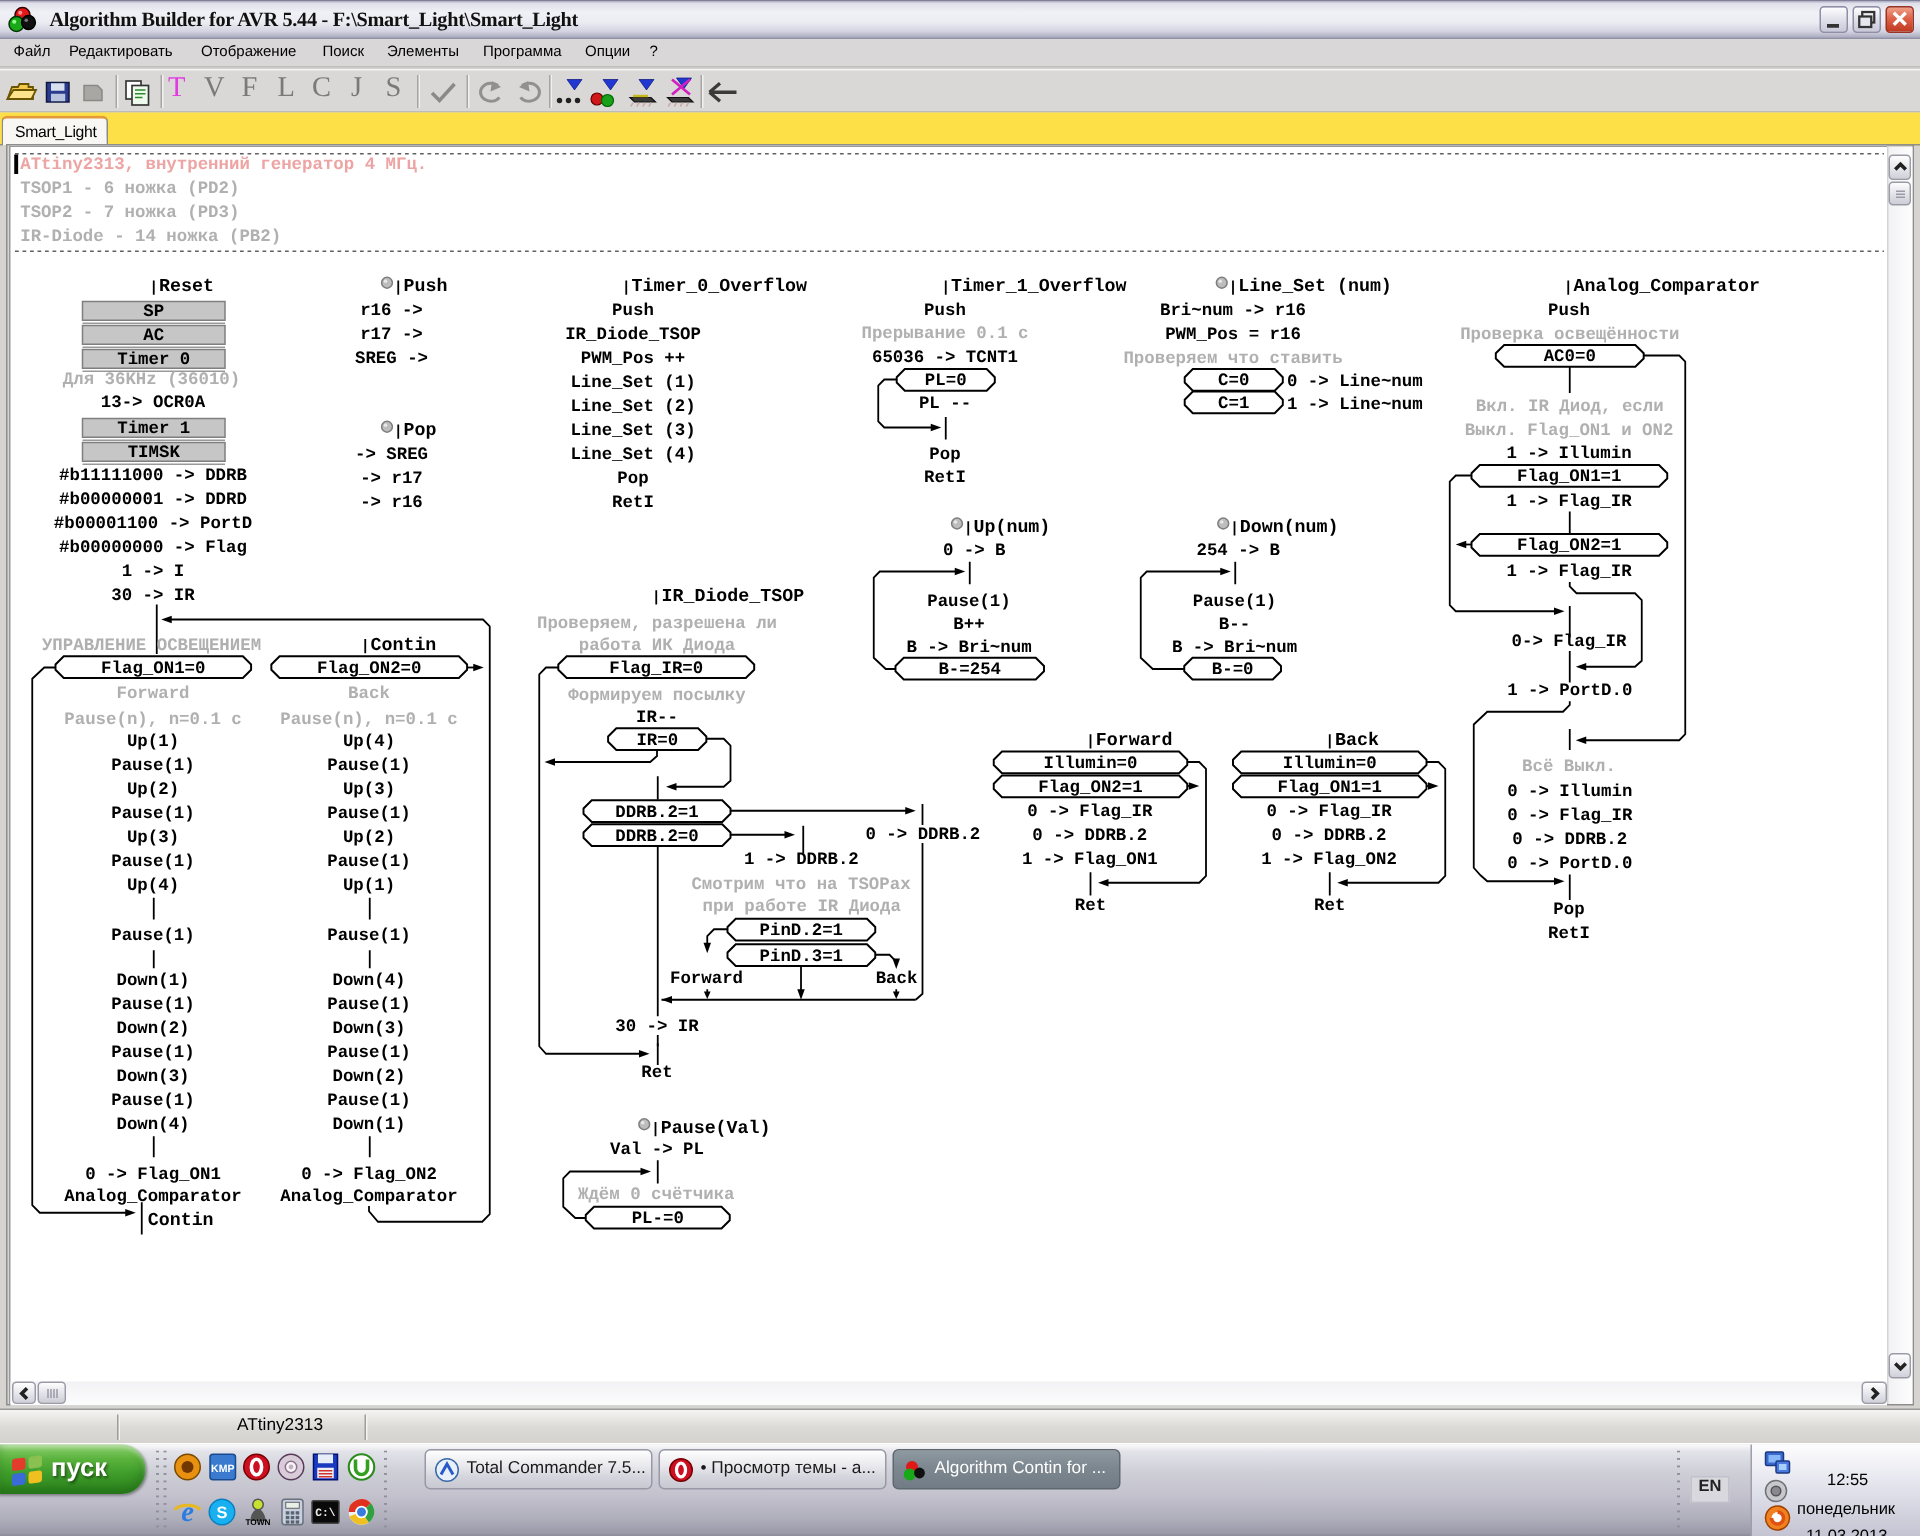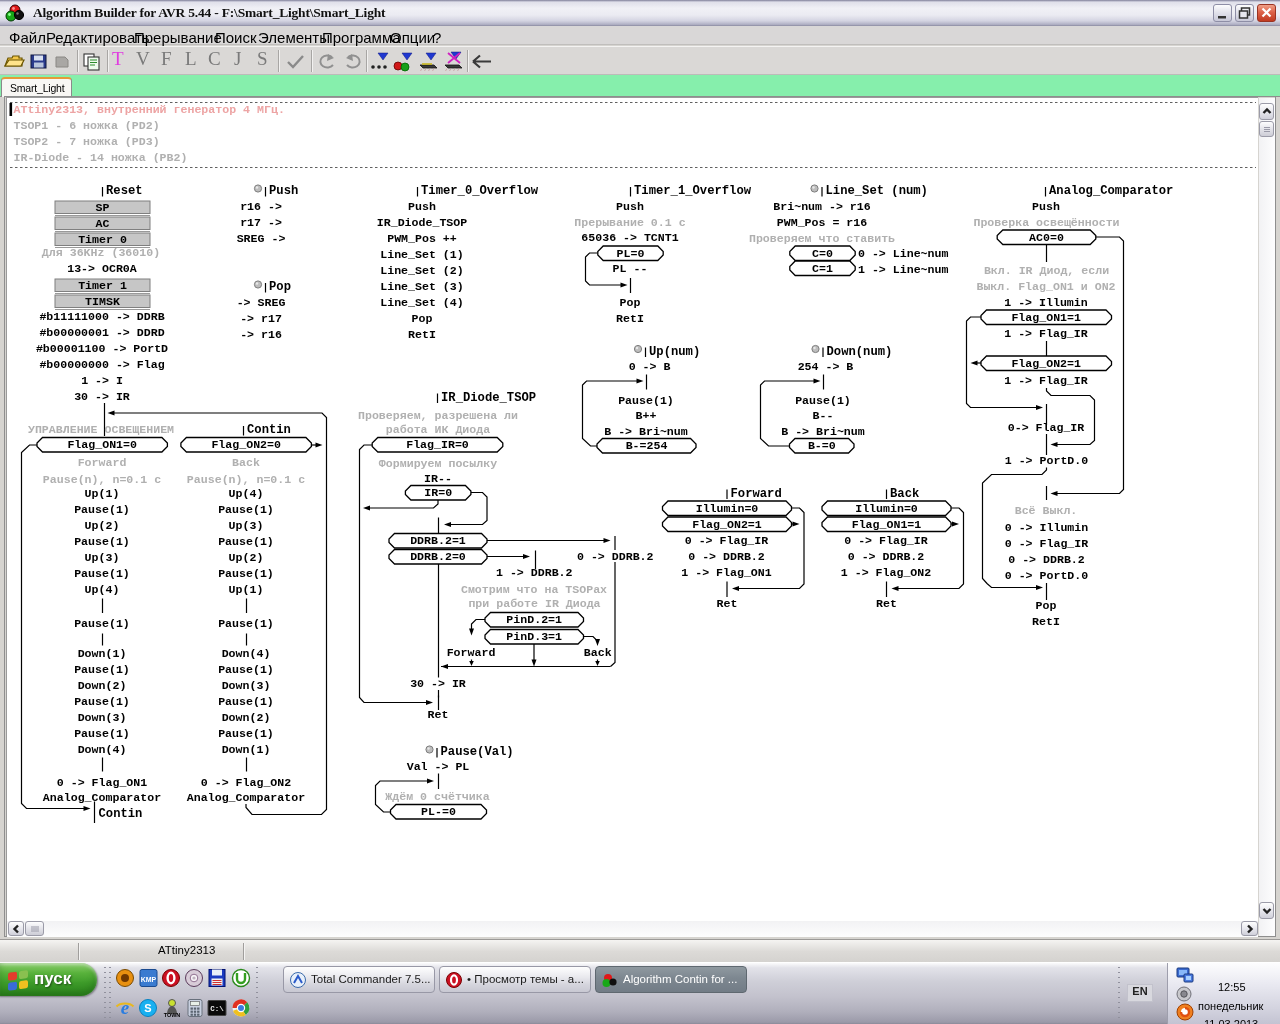--- a/index.html
+++ b/index.html
@@ -7,27 +7,27 @@
 .abs { position:absolute; }
 
 #titlebar { left:0; top:0; width:1280px; height:26px;
   background:linear-gradient(180deg,#50506a 0%,#aaaac0 2.5%,#e0e0ea 9%,#f0f0f6 32%,#ebebf2 58%,#d4d4e2 80%,#b0b0c4 94%,#8a8aa0 100%);font-family:Liberation Serif, serif; }
 #titletext { left:33px; top:4.5px; font-size:13.5px; font-weight:bold; color:#111; letter-spacing:-0.2px; }
 .winbtn { top:4px; width:19.5px; height:18px; border-radius:3px; border:1px solid #8e8ea6;
   background:linear-gradient(180deg,#fdfdfe 0%,#e3e3ec 45%,#c8c8d8 100%); }
 #btnclose { background:linear-gradient(180deg,#f0a088 0%,#dd6249 45%,#c03a20 100%); border-color:#9a3322; }
 
 #menubar { left:0; top:26px; width:1280px; height:19px; background:#d9d7d7; border-bottom:1px solid #c0bebc; }
-.mi { position:absolute; top:3px; font-size:15px; color:#000; }
+.mi { position:absolute; top:3px; font-size:10px; color:#000; }
 
 #toolbar { left:0; top:46px; width:1280px; height:29px; background:#dad8d6; border-top:1px solid #f4f3f2; border-bottom:1px solid #bdbbb9; }
 .tsep { position:absolute; top:3px; width:2px; height:22px; border-left:1px solid #a8a6a4; border-right:1px solid #f2f1f0; }
 .tletter { position:absolute; top:1px; font-family:"Liberation Serif",serif; font-size:19px; color:#7a7a7a; }
 
-#tabrow { left:0; top:75px; width:1280px; height:22px; background:#86efac;padding-left:48px; }
+#tabrow { left:0; top:75px; width:1280px; height:22px; background:#fde047;padding-left:48px; }
 #tab { left:1px; top:1.5px; width:71px; height:20.5px; background:#f8f7f4; border:1px solid #8a8a8a; border-bottom:none;
   border-radius:4px 4px 0 0; border-top:2px solid #e49a39; }
 #tabtext { left:8px; top:3.5px; font-size:10.5px; color:#000; letter-spacing:-0.2px; }
 
 #canvas { left:6px; top:97px; width:1252px; height:839px; background:#ffffff; border-left:1px solid #9a9a9a; border-top:1px solid #9a9a9a; }
 #cborder { left:4px; top:96px; width:1272px; height:841px; border:1px solid #8e8e8e; }
 #vsb { left:1258.5px; top:98px; width:16px; height:838px; background:linear-gradient(90deg,#f2f2f4,#fdfdfe); }
 #hsb { left:7px; top:920.5px; width:1251px; height:16px; background:linear-gradient(180deg,#f2f2f4,#fdfdfe); }
 .sbbtn { position:absolute; border:1px solid #9b9ba8; border-radius:3px;
   background:linear-gradient(180deg,#fefefe,#e8e8ee 50%,#d0d0da); color:#222; font-weight:bold; text-align:center; }
@@ -83,21 +83,21 @@
   <div id="btnclose" class="winbtn abs" style="left:1256.5px">
     <svg width="18" height="16">
         <path d="M4.5,3.5 L12.5,11.5 M12.5,3.5 L4.5,11.5" stroke="#fff" stroke-width="2.2"></path>
       </svg>
   </div>
 </div>
 
 <div id="menubar" class="abs">
   <div class="mi" style="left:9px">Файл</div>
   <div class="mi" style="left:46px">Редактировать</div>
-  <div class="mi" style="left:134px">Прерывание</div>
+  <div class="mi" style="left:134px">Отображение</div>
   <div class="mi" style="left:215px">Поиск</div>
   <div class="mi" style="left:258px">Элементы</div>
   <div class="mi" style="left:322px">Программа</div>
   <div class="mi" style="left:390px">Опции</div>
   <div class="mi" style="left:433px">?</div>
 </div>
 
 <div id="toolbar" class="abs">
   <svg class="abs" style="left:4px;top:5px" width="72" height="19">
 

